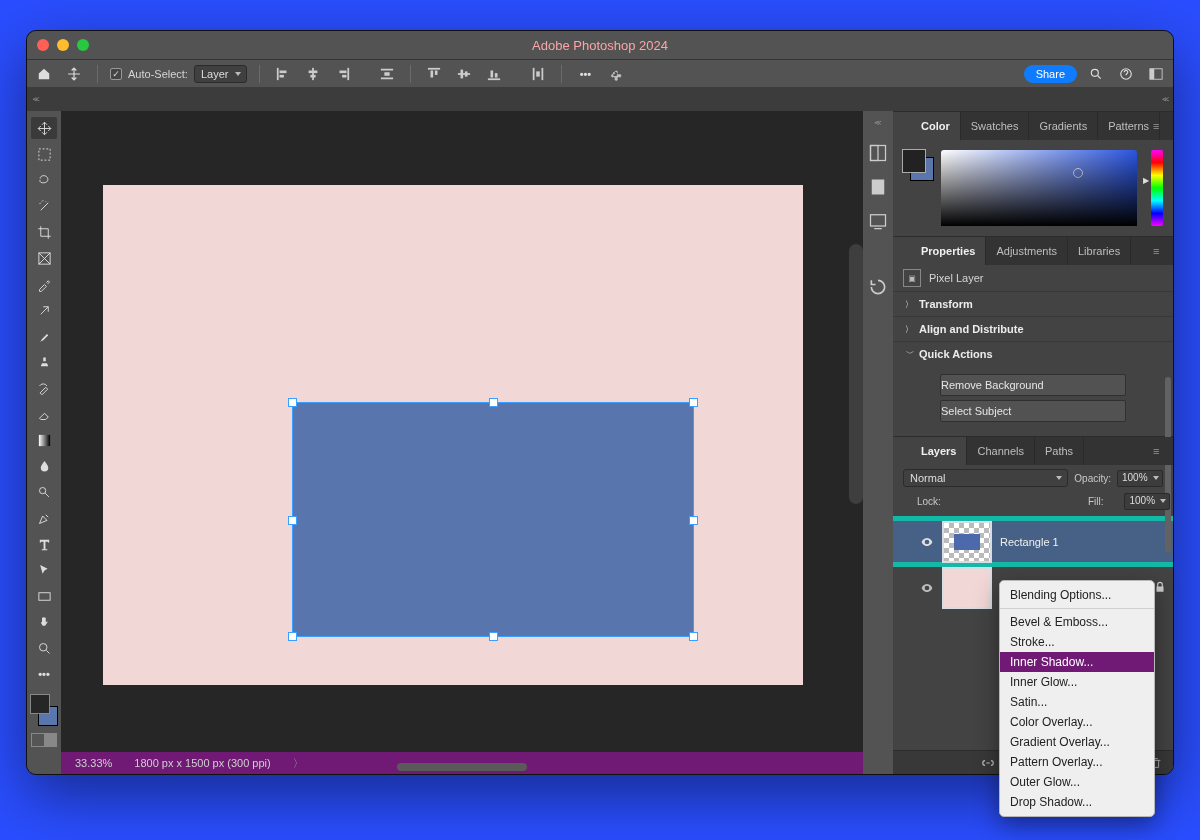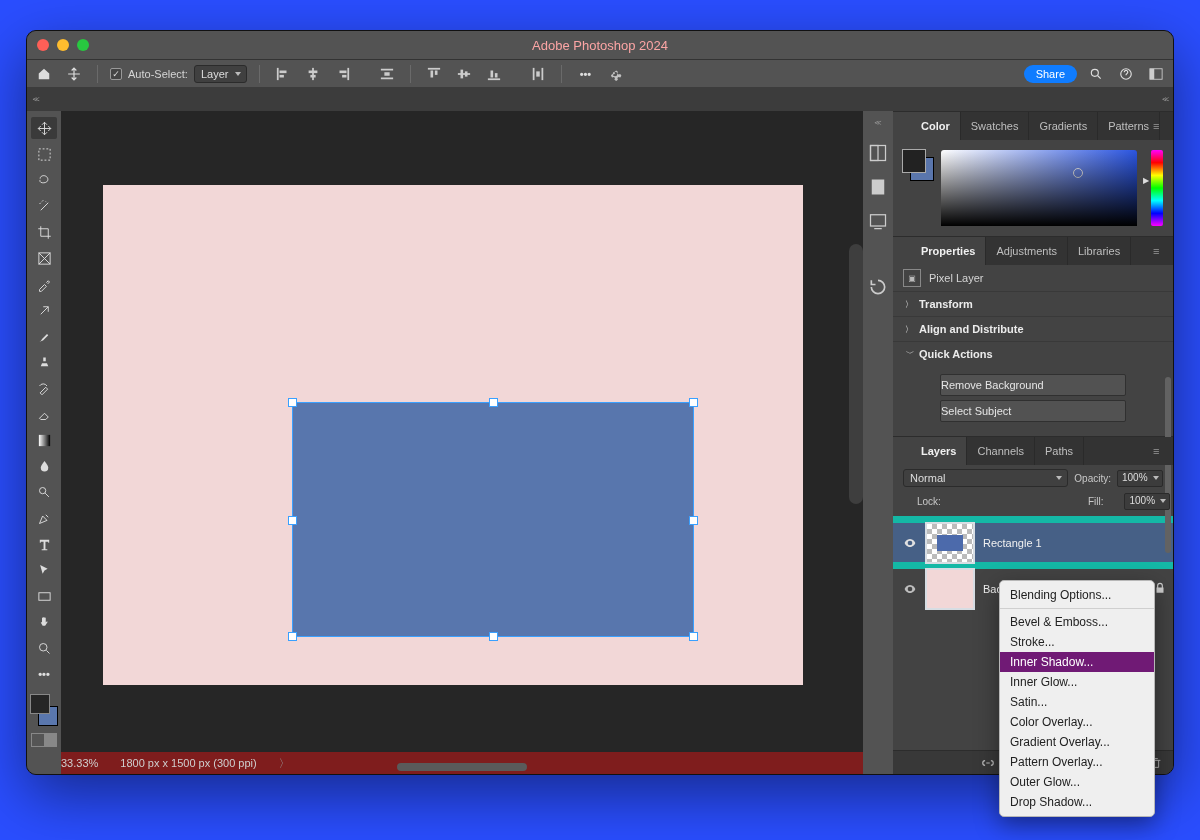--- a/index.html
+++ b/index.html
@@ -124,22 +124,22 @@
     position:absolute;left:190px;top:218px;width:400px;height:233px;
     background:#5876ad;
     outline:1px solid #3aa0ff;
   }
   .handle{width:7px;height:7px;background:#fff;outline:1px solid #3aa0ff;position:absolute;}
   .handle.nw{left:-4px;top:-4px;} .handle.n{left:calc(50% - 3px);top:-4px;} .handle.ne{right:-4px;top:-4px;}
   .handle.w{left:-4px;top:calc(50% - 3px);} .handle.e{right:-4px;top:calc(50% - 3px);}
   .handle.sw{left:-4px;bottom:-4px;} .handle.s{left:calc(50% - 3px);bottom:-4px;} .handle.se{right:-4px;bottom:-4px;}
 
   .status-bar{
-    position:absolute;left:0;bottom:0;right:0;height:22px;background:#7f1d1d;
-    display:flex;align-items:center;padding:0 0;gap:22px;
+    position:absolute;left:0;bottom:0;right:0;height:22px;background:#701a75;
+    display:flex;align-items:center;padding:0 14px;gap:22px;
     font-size:11px;color:#cfcfcf;
   }
   .status-bar .arrow{color:#999;}
   .hscroll{position:absolute;bottom:3px;left:50%;transform:translateX(-50%);width:130px;height:8px;background:#5a5a5a;border-radius:4px;}
 
   
   .panel-strip{
     width:30px;background:#535353;display:flex;flex-direction:column;align-items:center;padding-top:8px;gap:14px;
   }
   .panel-strip .pbtn{width:20px;height:20px;display:flex;align-items:center;justify-content:center;color:#ccc;}
@@ -189,22 +189,22 @@
   .layers-controls{padding:4px 10px;display:flex;align-items:center;gap:6px;}
   .select-normal{flex:1;}
   .mini-label{font-size:10px;color:#c8c8c8;}
   .pct-field{background:#3c3c3c;border:1px solid #2a2a2a;color:#ddd;font-size:10px;padding:1px 14px 1px 4px;width:46px;position:relative;border-radius:2px;height:17px;}
   .pct-field::after{content:"";position:absolute;right:3px;top:5px;border-left:3px solid transparent;border-right:3px solid transparent;border-top:4px solid #bbb;}
   .lock-row{padding:2px 24px 6px;display:flex;align-items:center;gap:21px;}
   .lock-row .micon{width:15px;height:15px;display:flex;align-items:center;justify-content:center;color:#cfcfcf;}
 
   .layer-list{background:#434343;}
   .layer-item{
-    display:flex;align-items:center;height:46px;padding:0 6px 0 10px;gap:10px;
-    border-top:7px solid #14b8a6;
+    display:flex;align-items:center;height:46px;padding:0 6px 0 27px;gap:10px;
+    border-top:5px solid #14b8a6;
   }
   .layer-item.selected{background:#466086;}
   .eye{width:14px;height:14px;color:#d8d8d8;}
   .thumb{width:46px;height:38px;background:#fff;outline:2px solid #d7dde3;position:relative;}
   .thumb.checker{
     background-image:
       linear-gradient(45deg,#bbb 25%,transparent 25%),
       linear-gradient(-45deg,#bbb 25%,transparent 25%),
       linear-gradient(45deg,transparent 75%,#bbb 75%),
       linear-gradient(-45deg,transparent 75%,#bbb 75%);

